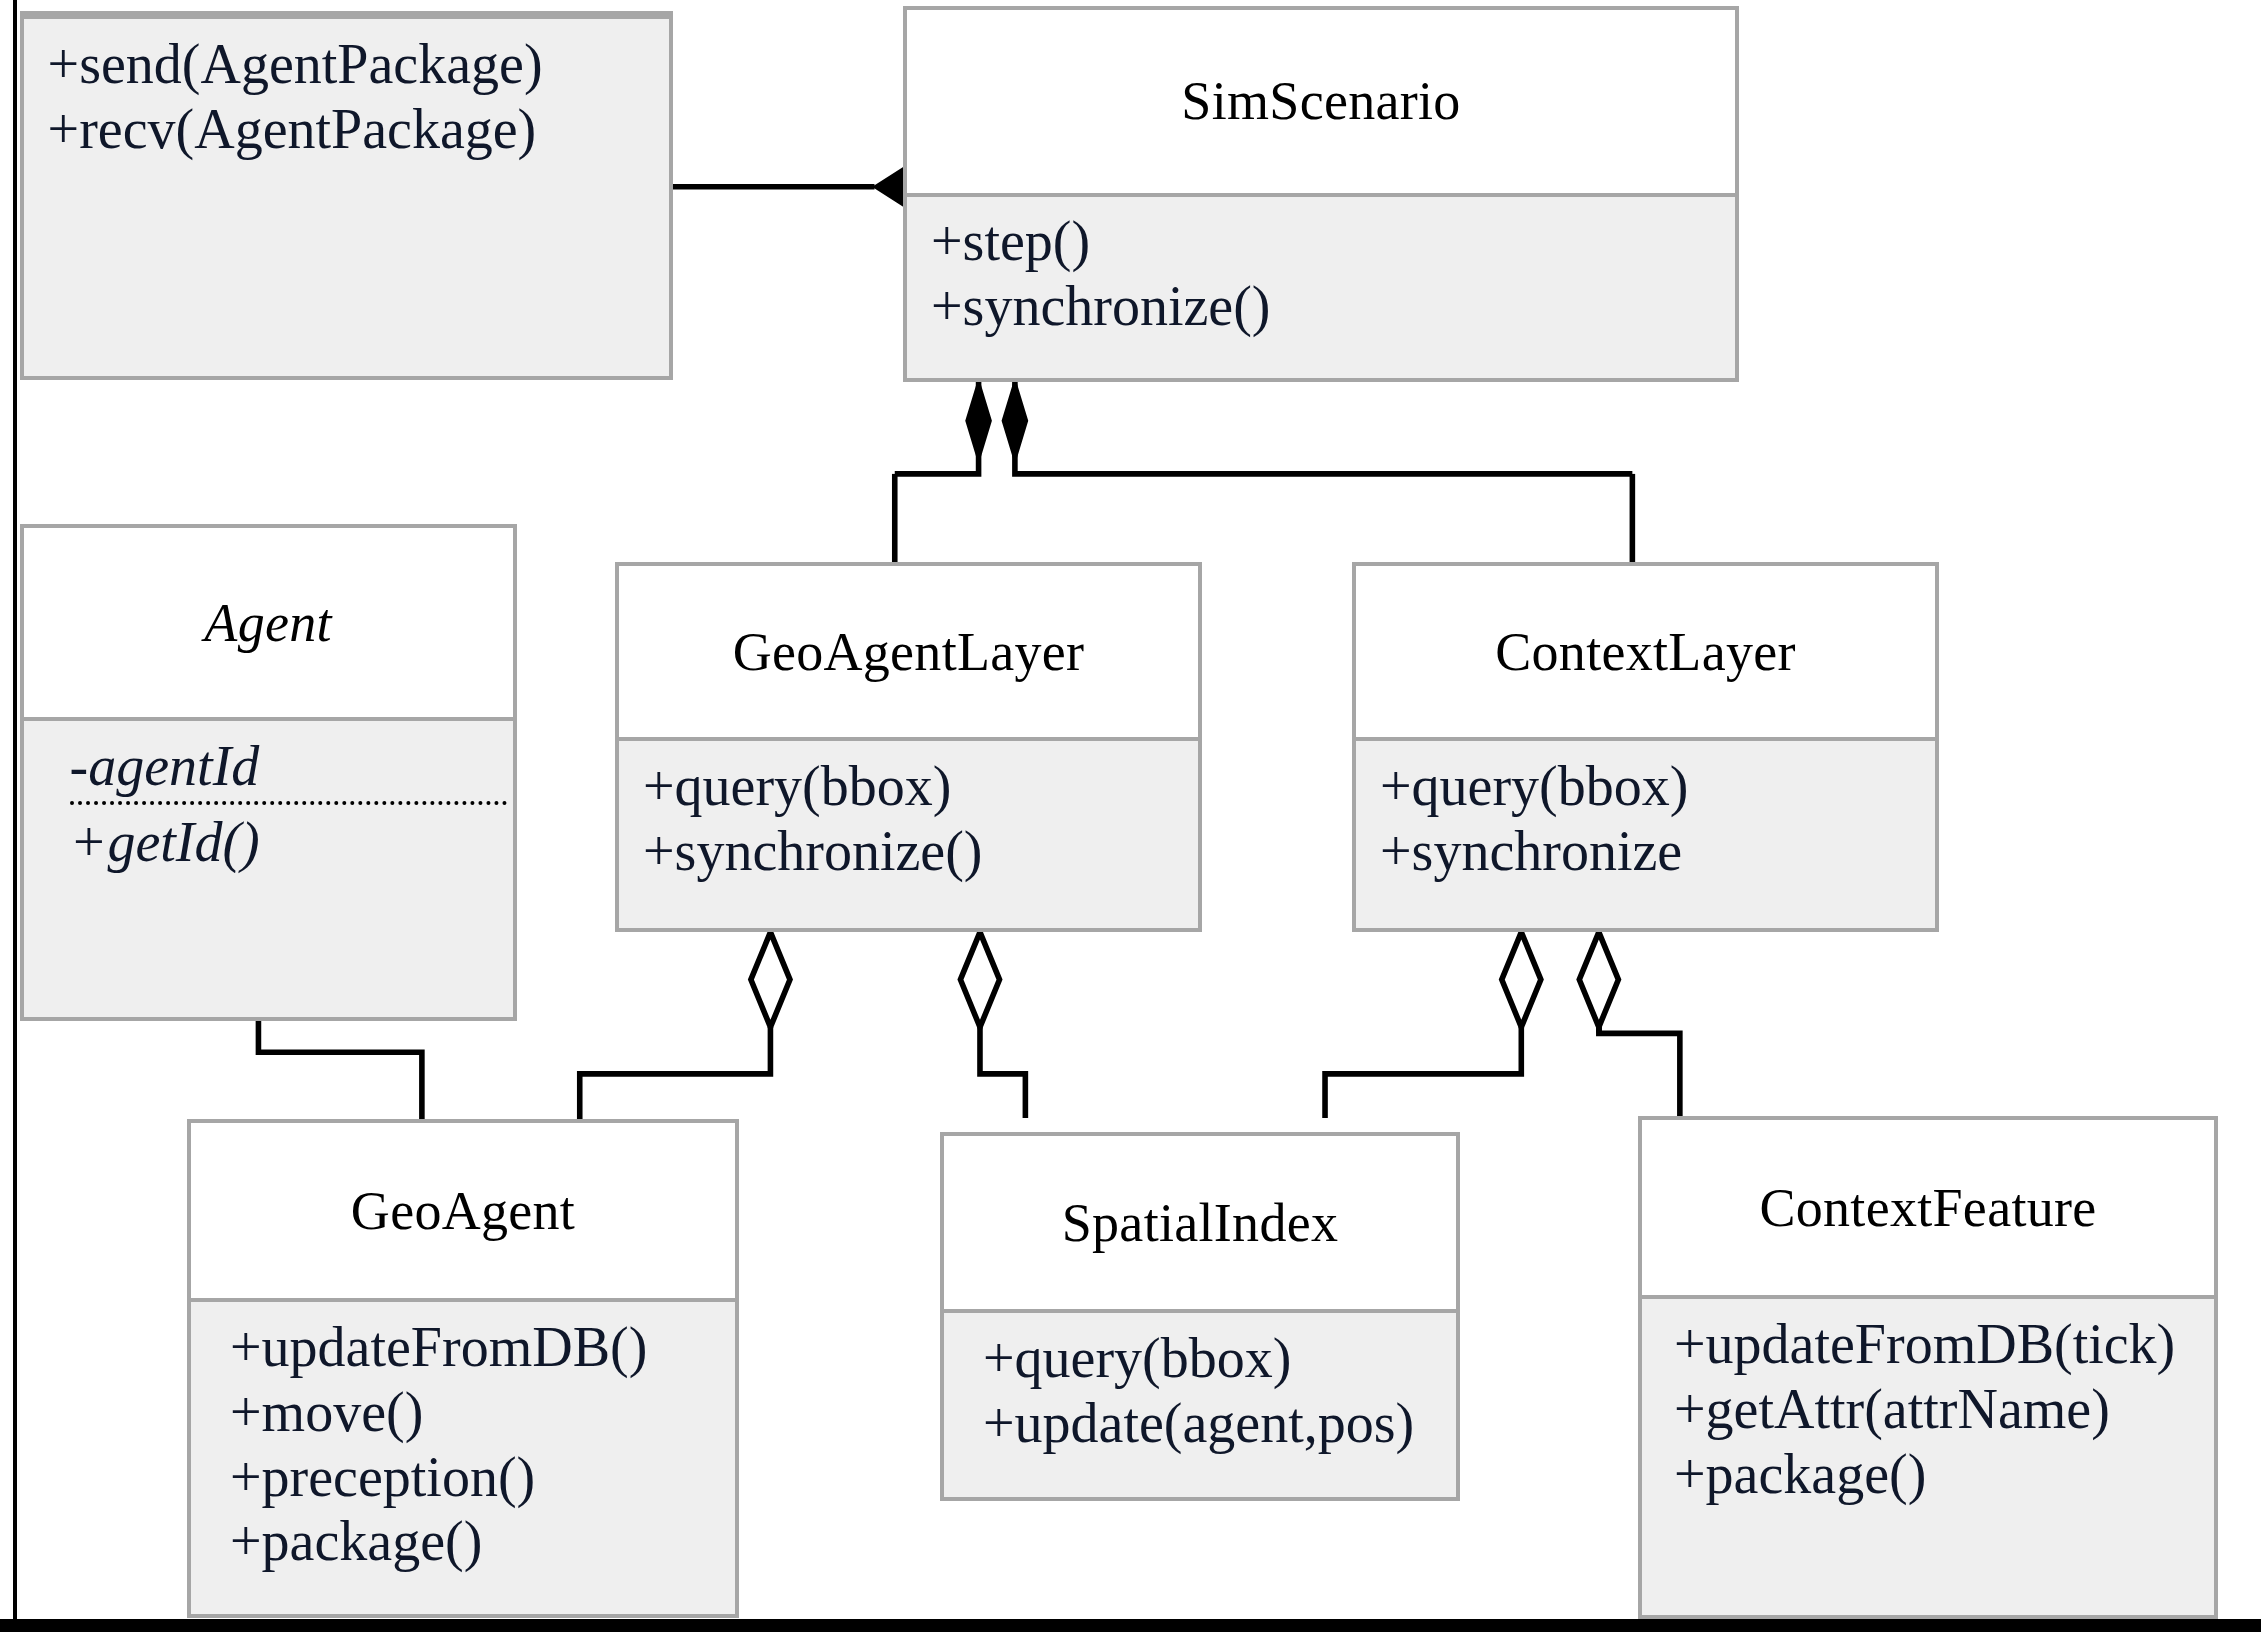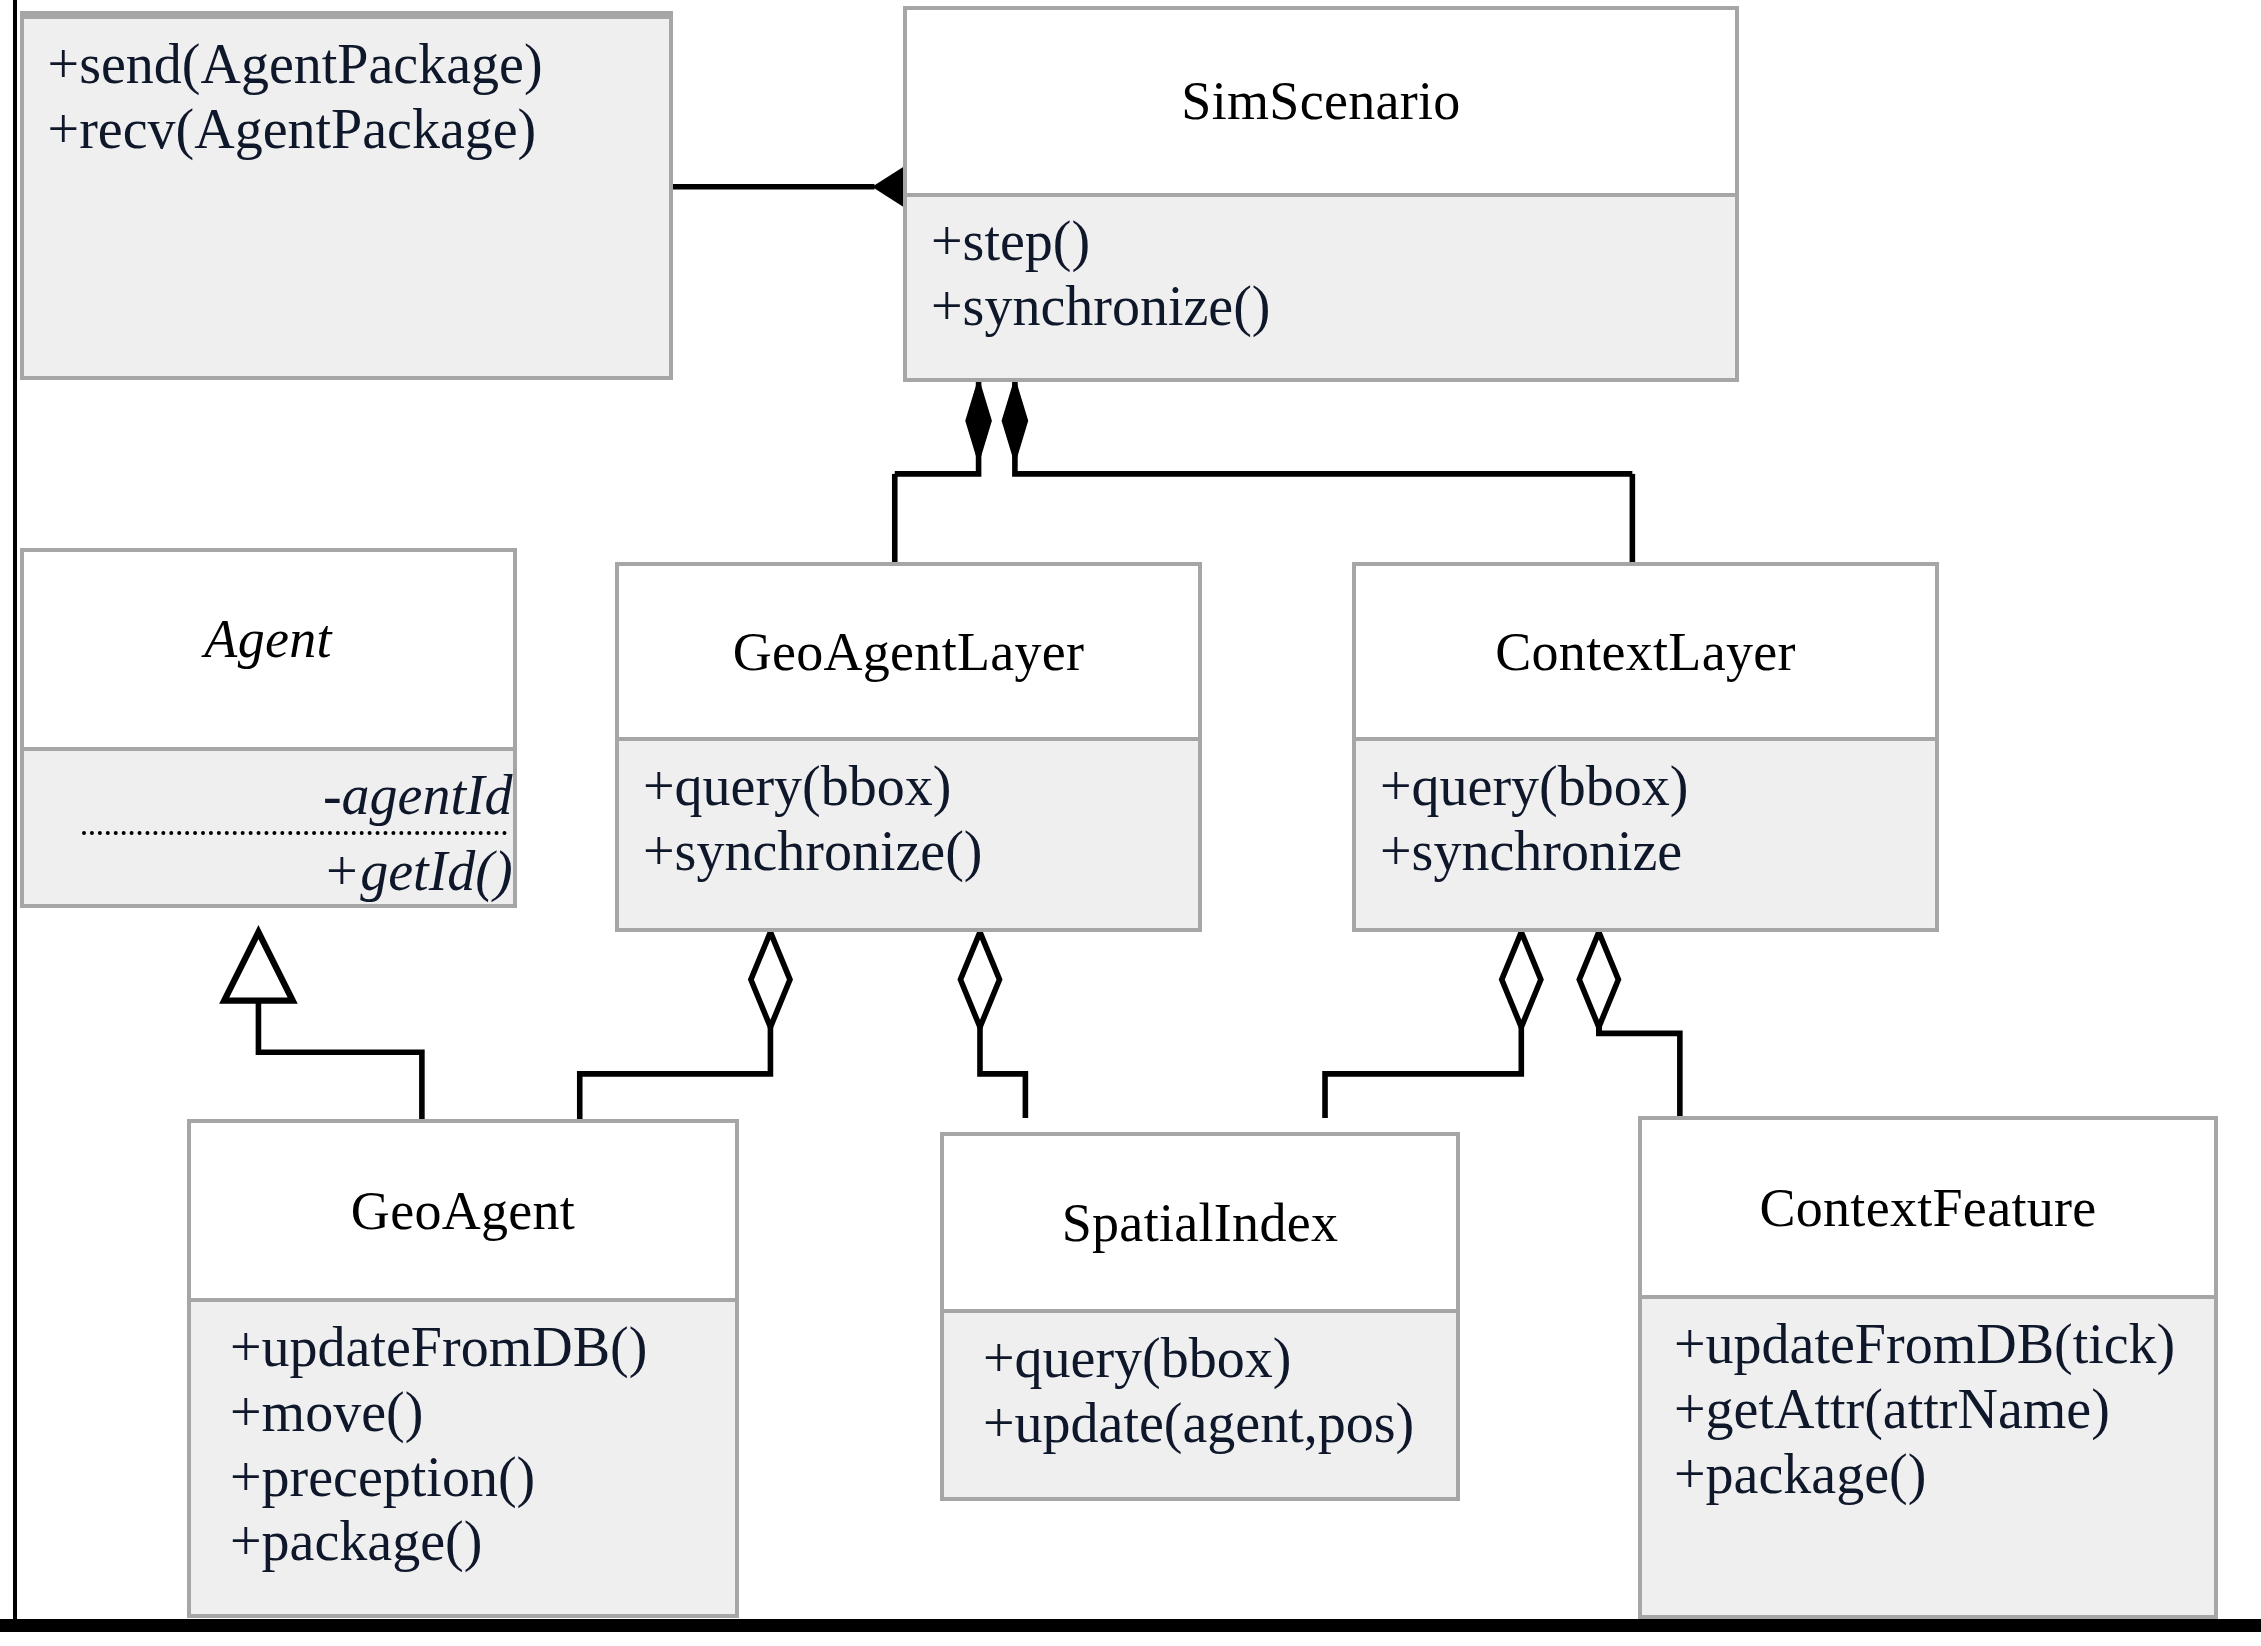--- a/index.html
+++ b/index.html
@@ -122,23 +122,23 @@
   </div>
 
   <div class="uml-class" style="left:903px;top:5.6px;width:836px;height:376px;">
     <div class="uml-title" style="height:183px;border-radius:27px;">SimScenario</div>
     <div class="uml-members">
       <div class="uml-member">+step()</div>
       <div class="uml-member">+synchronize()</div>
     </div>
   </div>
 
-  <div class="uml-class" style="left:19.6px;top:548px;width:497px;height:360px;text-align:right;">
+  <div class="uml-class" style="left:19.6px;top:524px;width:497px;height:497px;">
     <div class="uml-title abstract" style="height:189px;">Agent</div>
-    <div class="uml-members" style="padding-left:58px;margin-top:20px;">
+    <div class="uml-members" style="padding-left:46px;">
       <div class="uml-member italic">-agentId</div>
       <div class="uml-sep"></div>
       <div class="uml-member italic">+getId()</div>
     </div>
   </div>
 
   <div class="uml-class" style="left:615px;top:562px;width:587px;height:370px;">
     <div class="uml-title" style="height:171px;">GeoAgentLayer</div>
     <div class="uml-members">
       <div class="uml-member">+query(bbox)</div>

